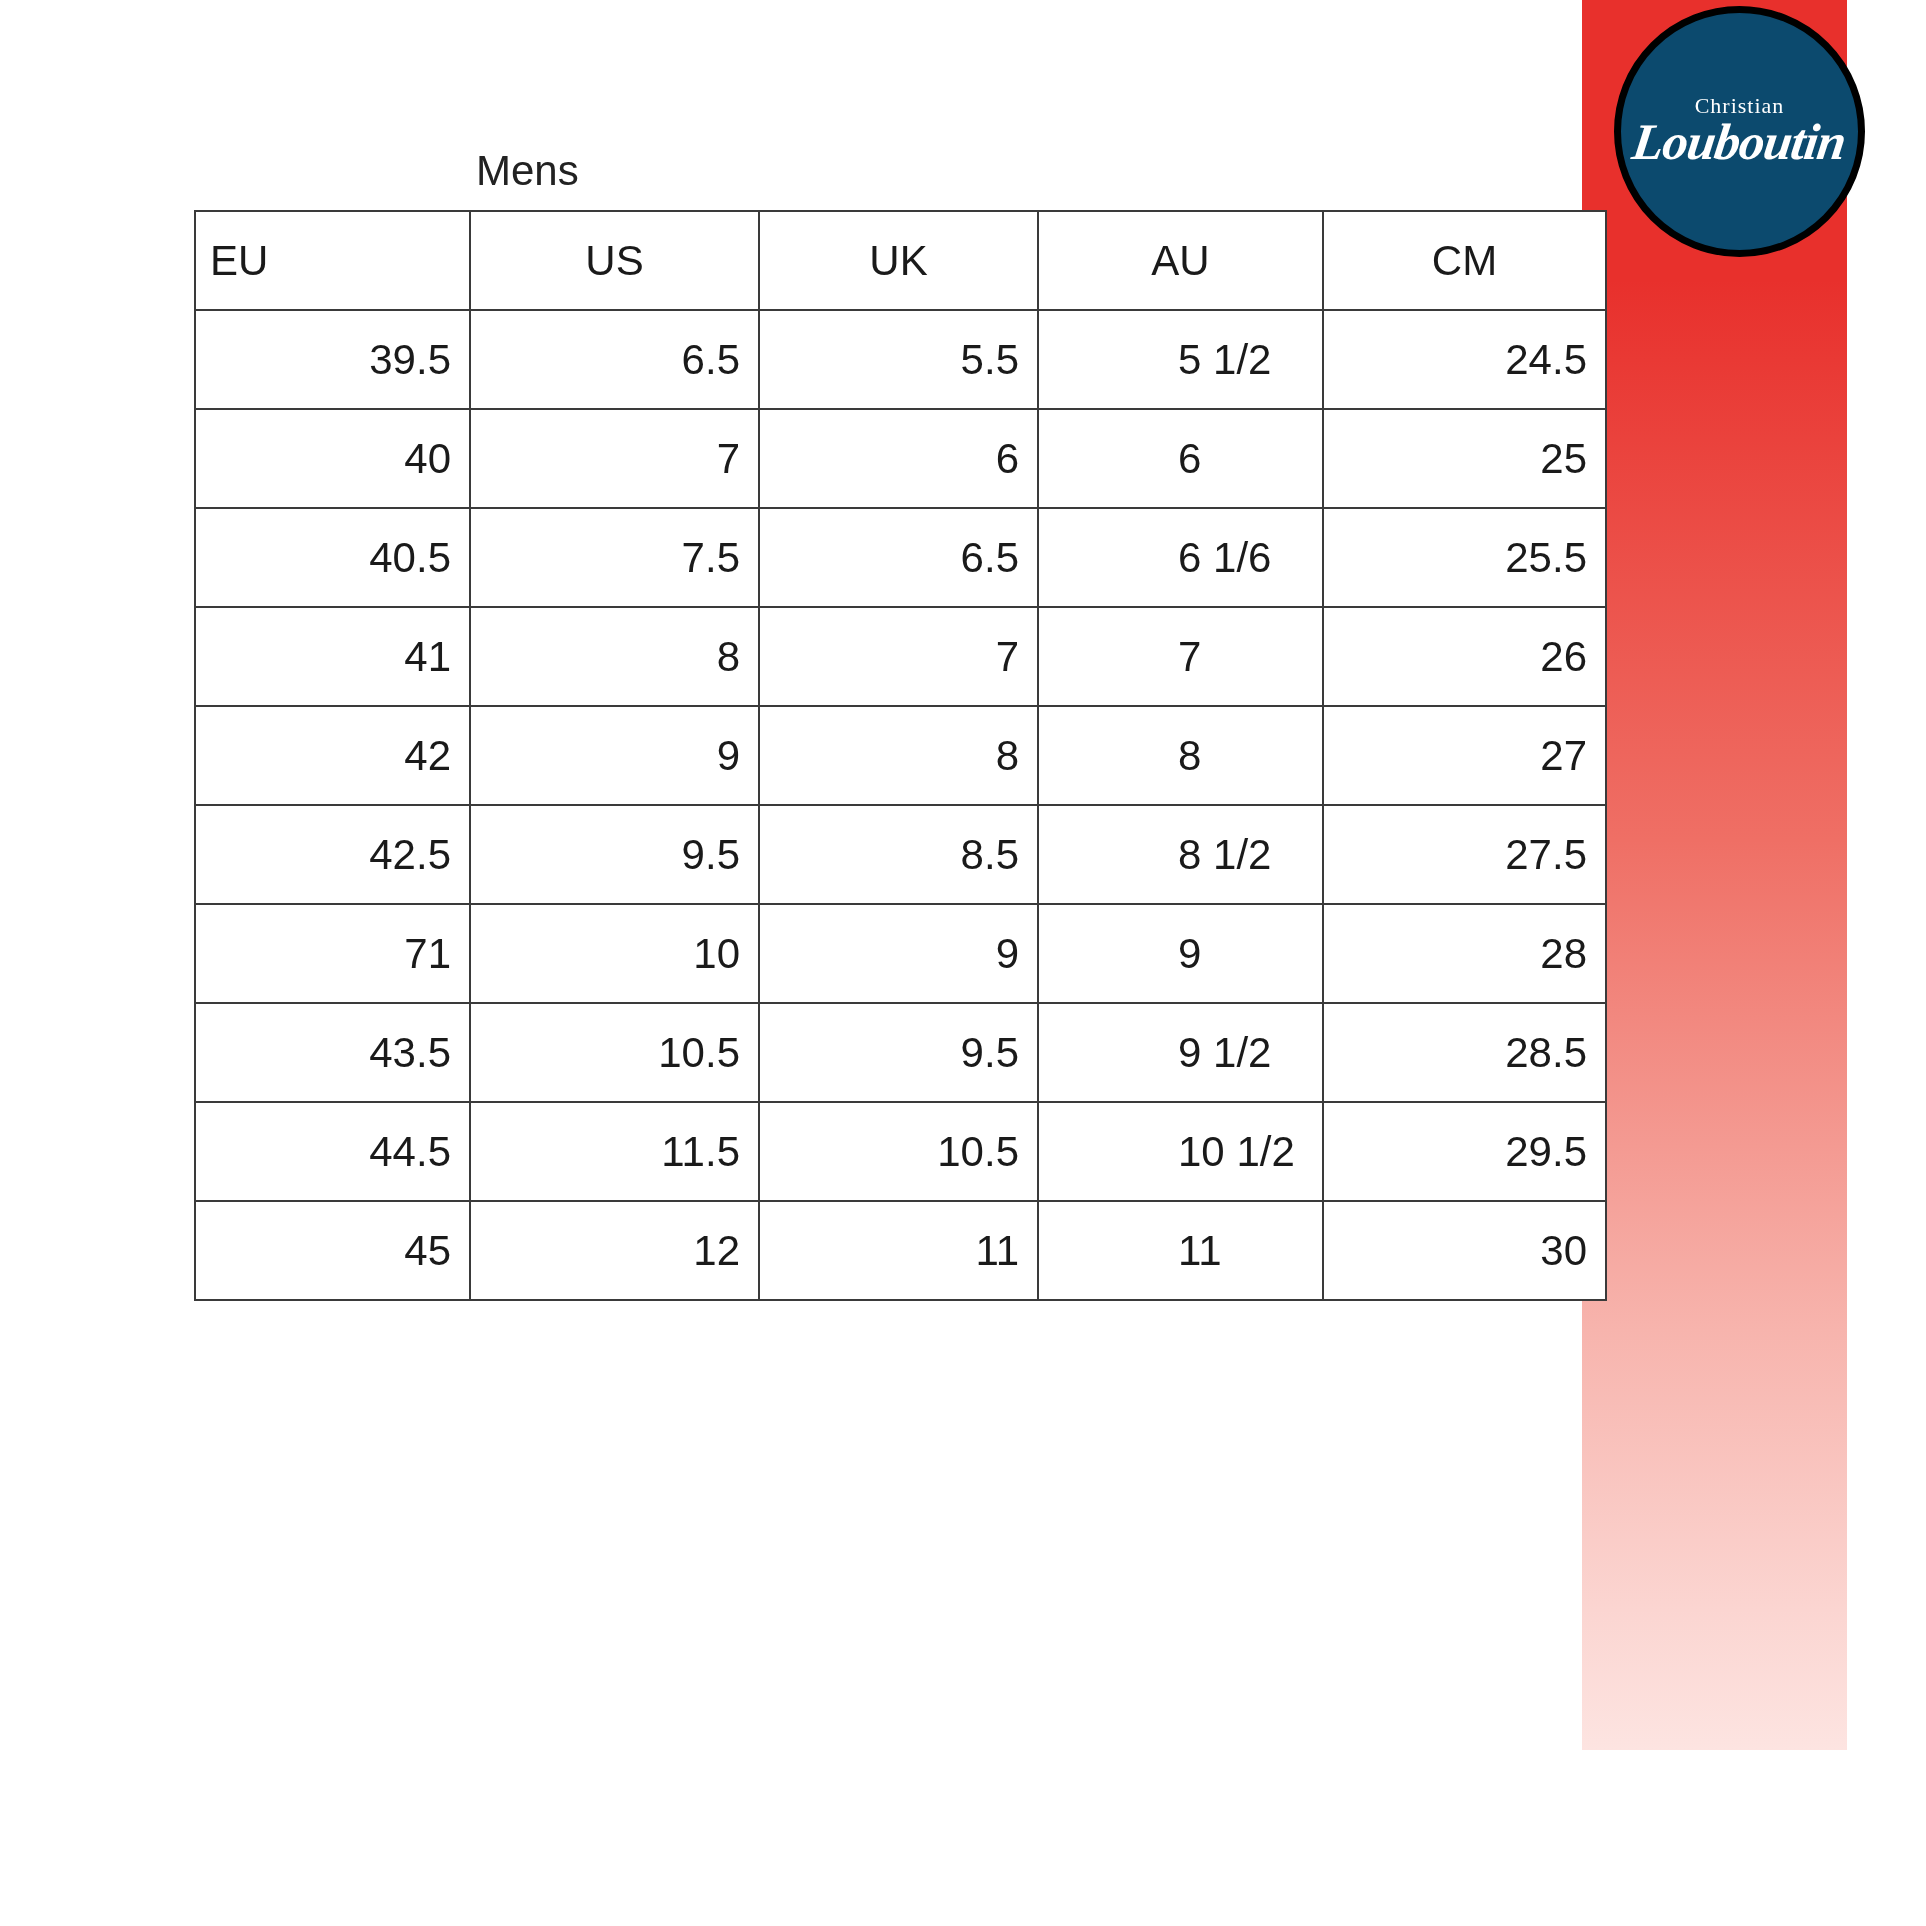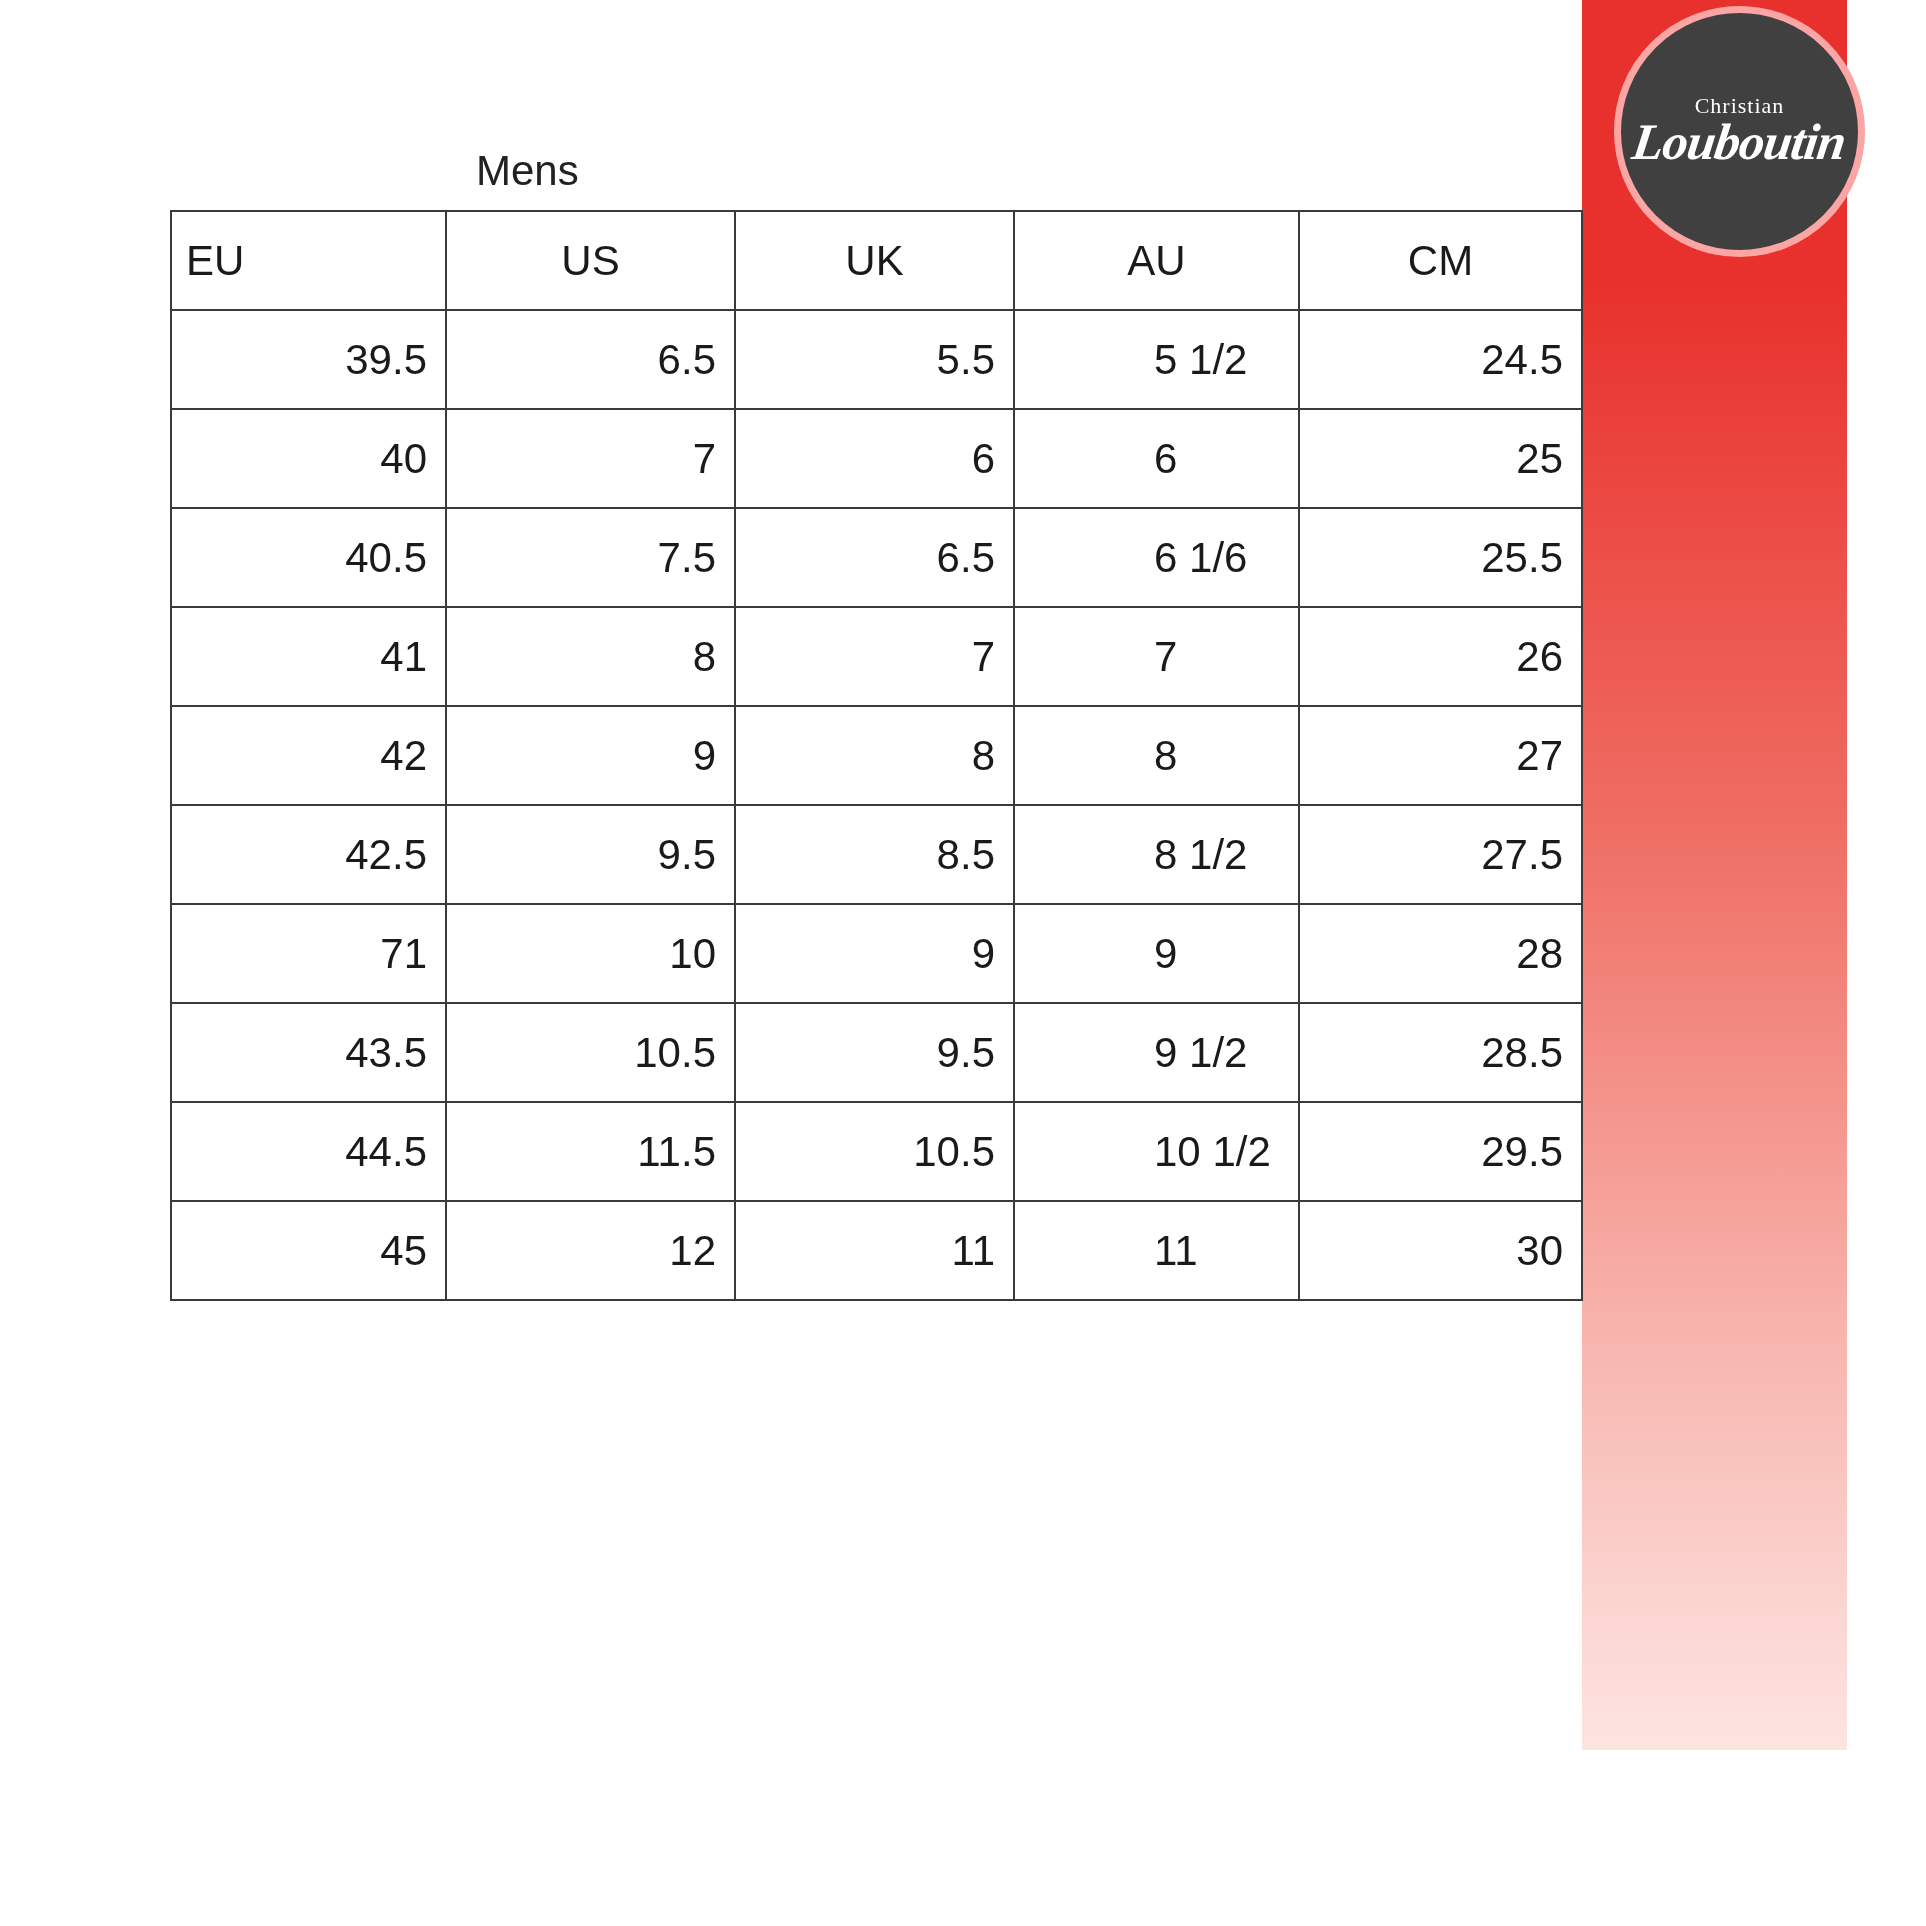--- a/index.html
+++ b/index.html
@@ -27,22 +27,22 @@
   }
 
   
   #brand-logo {
     position: absolute;
     left: 1614px;
     top: 6px;
     width: 251px;
     height: 251px;
     border-radius: 50%;
-    background: #404040;
-    border: 7px solid #fca5a5;
+    background: #0c4a6e;
+    border: 7px solid #000000;
     box-sizing: border-box;
     z-index: 3;
     display: flex;
     flex-direction: column;
     align-items: center;
     justify-content: center;
   }
   #brand-logo .logo-top {
     color: #ffffff;
     font-family: "Liberation Serif", serif;
@@ -75,20 +75,21 @@
     position: absolute;
     left: 170px;
     top: 210px;
     width: 1412px;
     z-index: 2;
   }
   table.size-table {
     border-collapse: collapse;
     width: 1412px;
     table-layout: fixed;
+    margin-left: 24px;
   }
   table.size-table th,
   table.size-table td {
     border: 2px solid #3a3a3a;
     height: 99px;
     font-size: 42px;
     color: #1a1a1a;
     font-weight: normal;
     padding: 0 18px;
     box-sizing: border-box;

